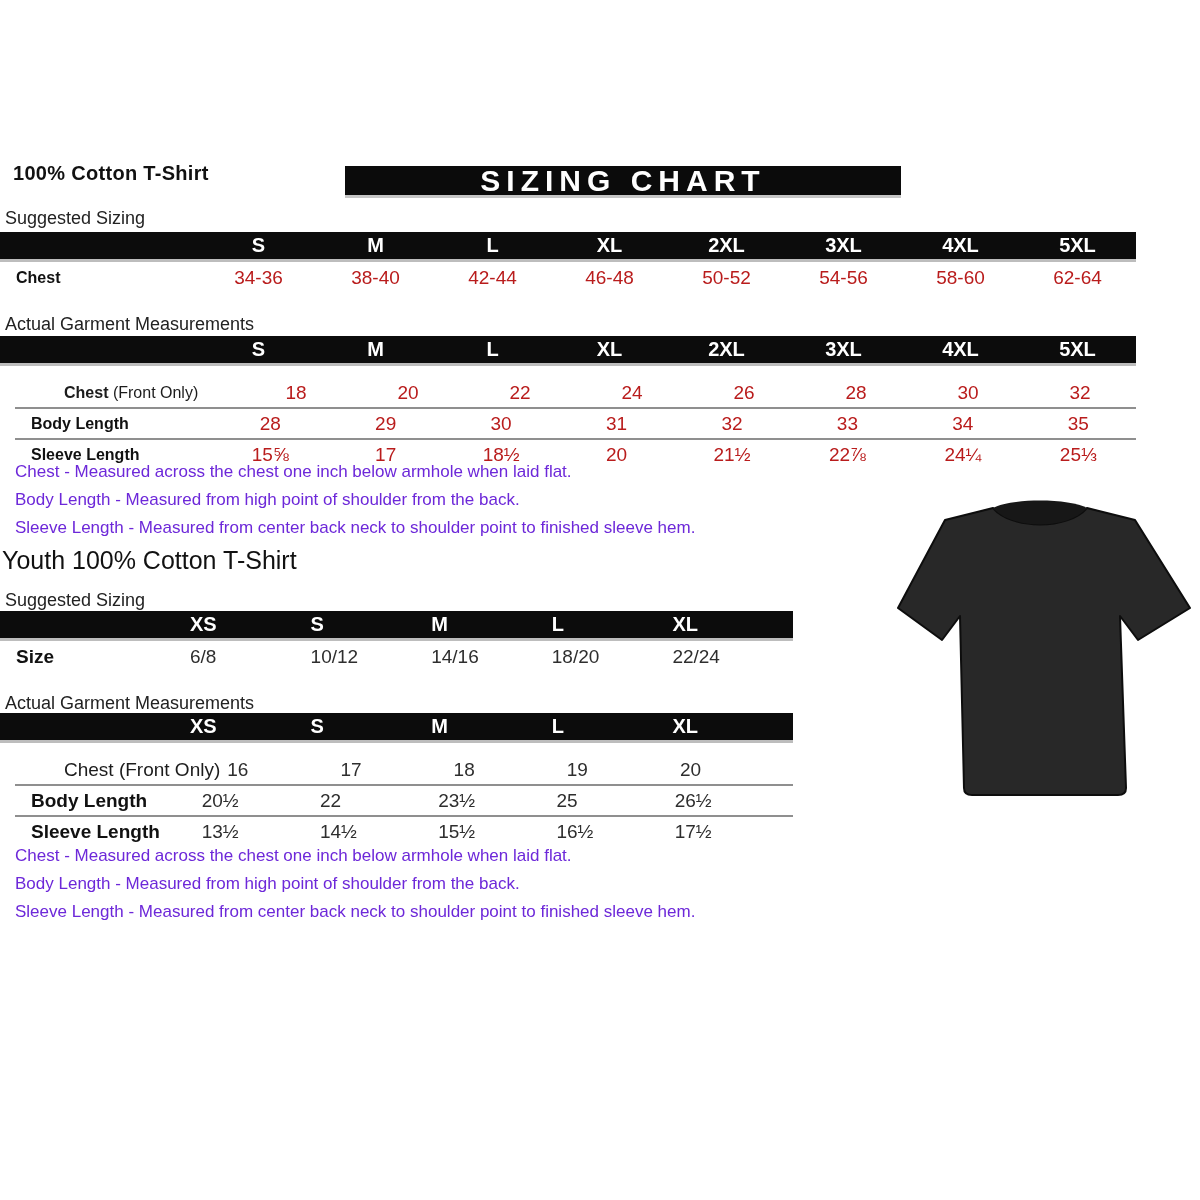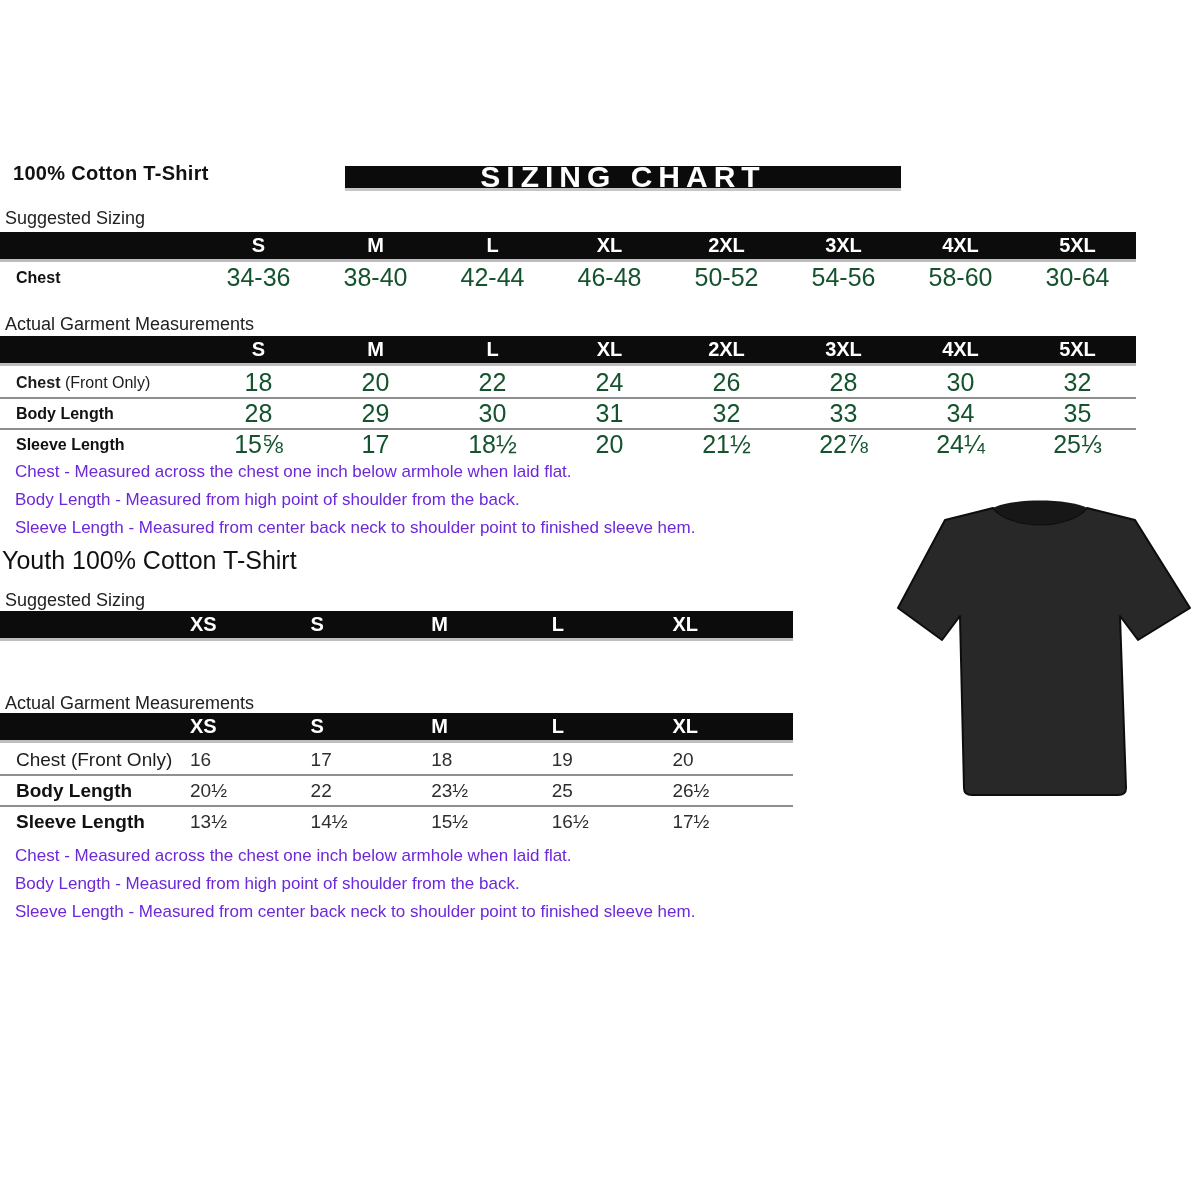--- a/index.html
+++ b/index.html
@@ -16,47 +16,47 @@
   .page-title {
     left: 13px; top: 162px;
     font-size: 20px; font-weight: bold; color: #111;
     letter-spacing: 0.3px;
   }
   .youth-title {
     left: 2px; top: 546px;
     font-size: 25px; font-weight: normal; color: #111;
   }
   .banner {
-    left: 345px; top: 166px; width: 556px; height: 25px;
+    left: 345px; top: 166px; width: 556px; height: 32px;
     background: #0b0b0b; color: #ffffff;
     display: flex; align-items: center; justify-content: center;
     font-size: 30px; font-weight: bold; letter-spacing: 6px;
     border-bottom: 3px solid #c6c6c6; box-sizing: border-box;
   }
   .section-label { font-size: 18px; color: #222; text-align: right; }
 
   .tbl { left: 0; }
   .trow { display: flex; align-items: center; }
   .hdr {
     background: #0c0c0c; color: #fff; font-weight: bold;
     height: 27px; border-bottom: 3px solid #bdbdbd;
   }
   .lblcell { width: 200px; box-sizing: border-box; padding-left: 16px; text-align: left; font-size: 16px; }
-  .cell    { width: 117px; text-align: center; font-size: 25px; color: #14532d; }
+  .cell    { width: 117px; text-align: center; font-size: 19px; color: #b91c1c; }
   .hdr .cell { color: #fff; font-size: 20px; }
 
   .ylblcell { width: 190px; box-sizing: border-box; padding-left: 16px; text-align: left; font-size: 19px; }
   .ycell    { width: 120.6px; text-align: left; font-size: 19px; color: #2e2e2e; }
   .hdr .ycell { color: #fff; font-size: 20px; }
 
   .bold { font-weight: bold; color: #111; }
   .vrow { height: 31px; }
   .grow { height: 29px; }
-  .sep  { border-top: 2px solid #8f8f8f; }
-  .gap2 { margin-top: 2px; }
+  .sep  { border-top: 2px solid #8f8f8f; margin-left: 15px; }
+  .gap2 { margin-top: 12px; padding-left: 48px; }
 
   .notes { left: 15px; }
   .note { font-size: 17px; color: #6d28d9; line-height: 28px; white-space: nowrap; }
 </style>
 </head>
 <body>
 
 <div class="abs page-title">100% Cotton T-Shirt</div>
 <div class="abs banner">
   <span>SIZING CHART</span>
@@ -78,21 +78,21 @@
   </div>
   <div class="trow vrow">
     <div class="lblcell bold">Chest</div>
     <div class="cell">34-36</div>
     <div class="cell">38-40</div>
     <div class="cell">42-44</div>
     <div class="cell">46-48</div>
     <div class="cell">50-52</div>
     <div class="cell">54-56</div>
     <div class="cell">58-60</div>
-    <div class="cell">30-64</div>
+    <div class="cell">62-64</div>
   </div>
 </div>
 
 <div class="abs section-label" style="left:5px; top:314px;">Actual Garment Measurements</div>
 
 <div class="abs tbl" style="top:336px; width:1136px;">
   <div class="trow hdr">
     <div class="lblcell"></div>
     <div class="cell">S</div>
     <div class="cell">M</div>
@@ -148,20 +148,28 @@
 <div class="abs section-label" style="left:5px; top:590px;">Suggested Sizing</div>
 
 <div class="abs tbl" style="top:611px; width:793px;">
   <div class="trow hdr">
     <div class="ylblcell"></div>
     <div class="ycell">XS</div>
     <div class="ycell">S</div>
     <div class="ycell">M</div>
     <div class="ycell">L</div>
     <div class="ycell">XL</div>
+  </div>
+  <div class="trow vrow">
+    <div class="ylblcell bold">Size</div>
+    <div class="ycell">6/8</div>
+    <div class="ycell">10/12</div>
+    <div class="ycell">14/16</div>
+    <div class="ycell">18/20</div>
+    <div class="ycell">22/24</div>
   </div>
 </div>
 
 <div class="abs section-label" style="left:5px; top:693px;">Actual Garment Measurements</div>
 
 <div class="abs tbl" style="top:713px; width:793px;">
   <div class="trow hdr">
     <div class="ylblcell"></div>
     <div class="ycell">XS</div>
     <div class="ycell">S</div>

